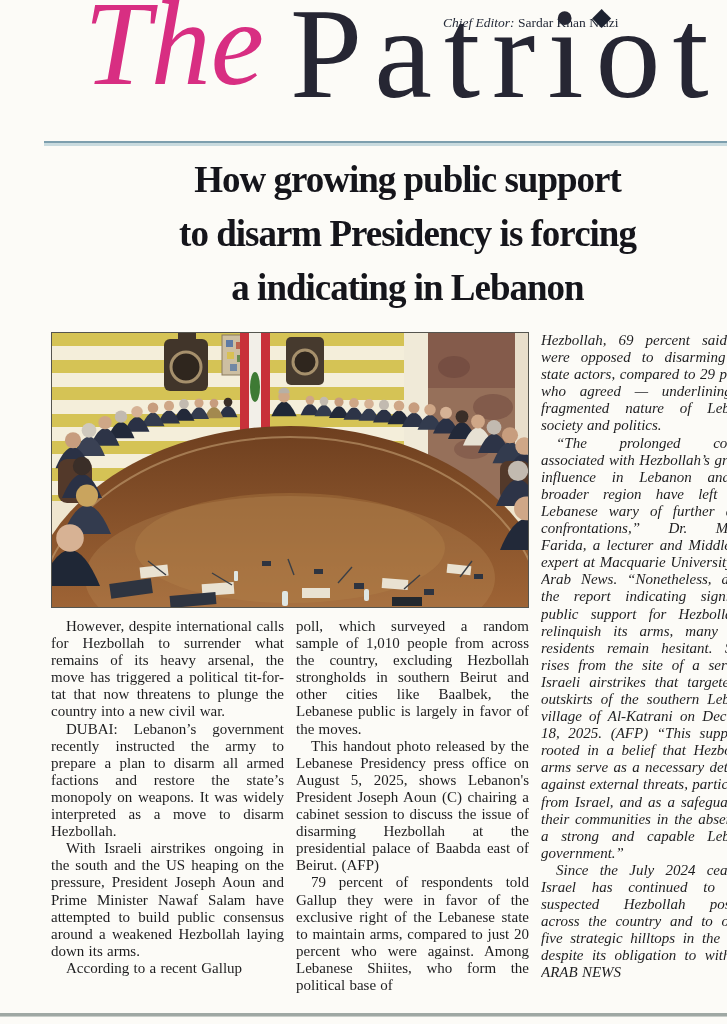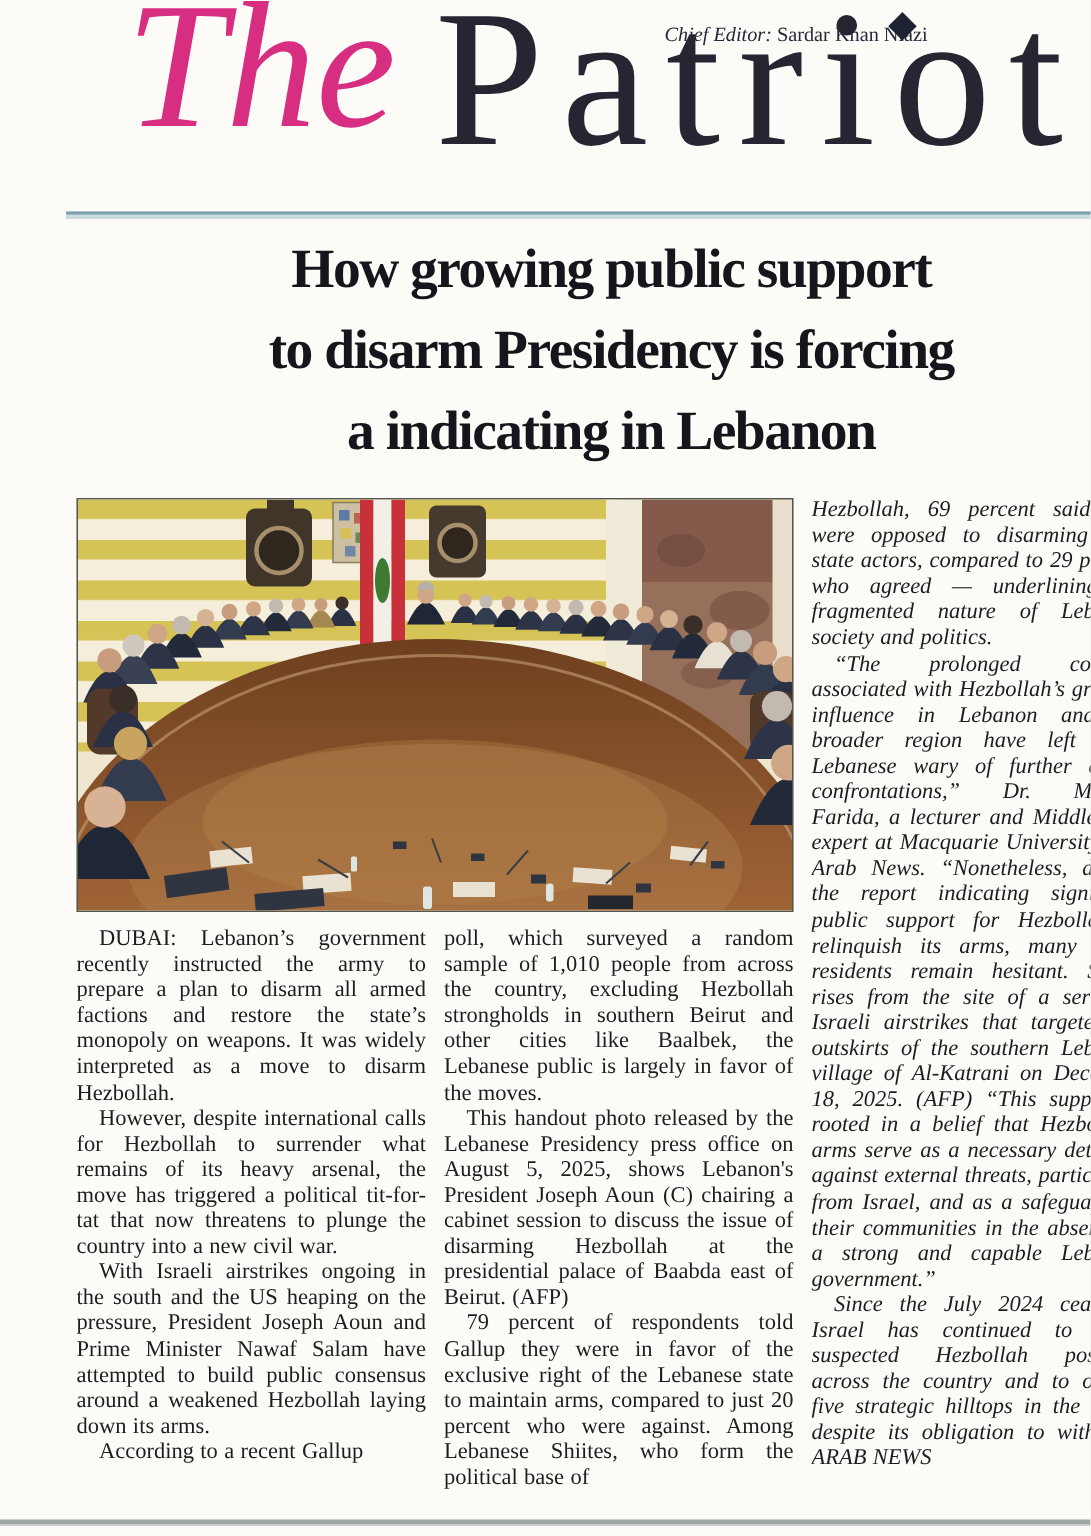--- a/index.html
+++ b/index.html
@@ -287,22 +287,22 @@
             <g transform="translate(18,208) scale(3)">
                 <path d="M-10 15 Q-5 3 0 3 Q5 3 10 15 Z" fill="#1f2736"></path>
                 <circle cy="-1" r="4.6" fill="#d7b294"></circle>
               </g>
           </g>
         </svg>
       </figure>
 
       <div class="twocols bodytext">
         <div class="tcol">
+          <p>However, despite international calls for Hezbollah to surrender what remains of its heavy arsenal, the move has triggered a political tit-for-tat that now threatens to plunge the country into a new civil war.</p>
           <p>DUBAI: Lebanon’s government recently instructed the army to prepare a plan to disarm all armed factions and restore the state’s monopoly on weapons. It was widely interpreted as a move to disarm Hezbollah.</p>
-          <p>However, despite international calls for Hezbollah to surrender what remains of its heavy arsenal, the move has triggered a political tit-for-tat that now threatens to plunge the country into a new civil war.</p>
           <p>With Israeli airstrikes ongoing in the south and the US heaping on the pressure, President Joseph Aoun and Prime Minister Nawaf Salam have attempted to build public consensus around a weakened Hezbollah laying down its arms.</p>
           <p>According to a recent Gallup</p>
         </div>
         <div class="tcol">
           <p class="cont">poll, which surveyed a random sample of 1,010 people from across the country, excluding Hezbollah strongholds in southern Beirut and other cities like Baalbek, the Lebanese public is largely in favor of the moves.</p>
           <p>This handout photo released by the Lebanese Presidency press office on August 5, 2025, shows Lebanon's President Joseph Aoun (C) chairing a cabinet session to discuss the issue of disarming Hezbollah at the presidential palace of Baabda east of Beirut. (AFP)</p>
           <p>79 percent of respondents told Gallup they were in favor of the exclusive right of the Lebanese state to maintain arms, compared to just 20 percent who were against. Among Lebanese Shiites, who form the political base of</p>
         </div>
       </div>
     </section>

